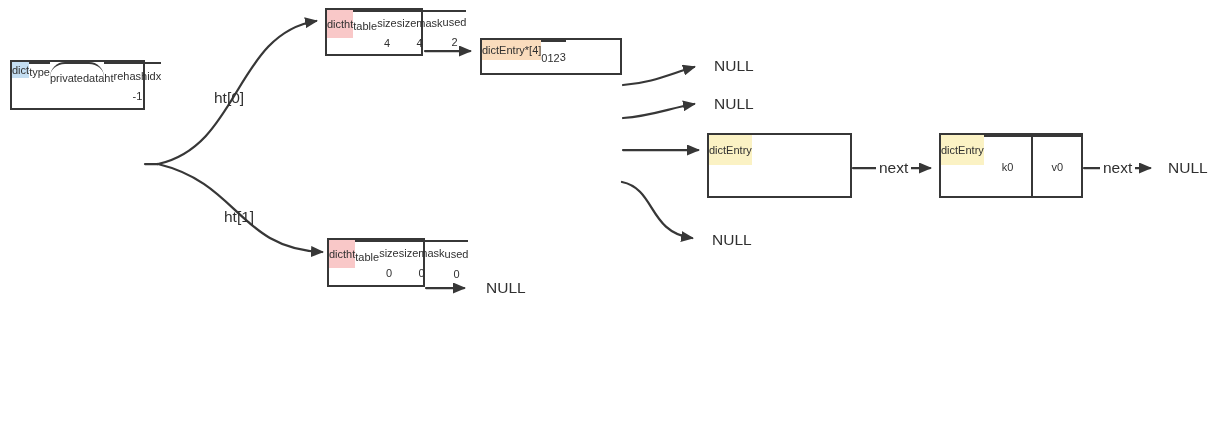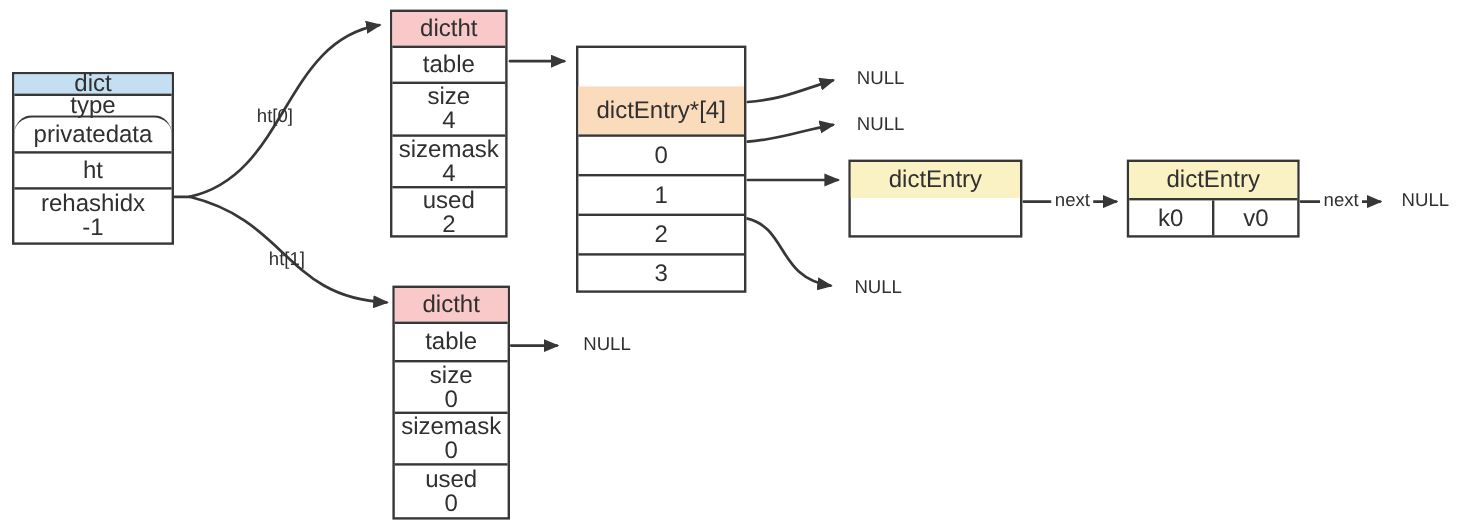--- a/index.html
+++ b/index.html
@@ -7,22 +7,22 @@
   .stage {
     position:relative; width:1220px; height:439px;
     background:var(--bg,#ffffff); color:var(--text,#303030); overflow:hidden;
   }
   .svg-layer { position:absolute; left:0; top:0; width:1220px; height:439px; }
   .arrow { fill:none; stroke:var(--arrow,#373737); stroke-width:2.25; stroke-linecap:round; }
   .arrowhead { fill:var(--arrow,#373737); }
 
   .box {
     position:absolute; border:2px solid var(--border,#373737); background:#fff;
-    display:flex; flex-direction:column; text-align:center;
-    font-size:20px; line-height:20px;
+    display:flex; flex-direction:row; text-align:center;
+    font-size:11px; line-height:20px;
   }
   .box .hd { display:flex; align-items:center; justify-content:center; flex:none; }
   .box .row {
     border-top:2px solid var(--border,#373737);
     display:flex; flex-direction:column; align-items:center; justify-content:center; flex:none;
   }
   .hd.c-dict   { background:var(--dict-header,#c4def2); }
   .hd.c-dictht { background:var(--dictht-header,#f9c8c8); }
   .hd.c-bucket { background:var(--bucket-header,#fadcbd); }
   .hd.c-entry  { background:var(--entry-header,#fbf2c4); }
@@ -92,21 +92,21 @@
       <span>sizemask</span>
       <span>4</span>
     </div>
     <div class="row" style="height:41px;">
       <span>used</span>
       <span>2</span>
     </div>
   </div>
 
   <div class="box" style="left:480px;top:38px;width:142px;">
-    <div class="hd c-bucket" style="height:40px;margin-top:32px;">
+    <div class="hd c-bucket" style="height:20px;">
       <span>dictEntry*[4]</span>
     </div>
     <div class="row" style="height:33px;">
       <span>0</span>
     </div>
     <div class="row" style="height:33px;">
       <span>1</span>
     </div>
     <div class="row" style="height:33px;">
       <span>2</span>

